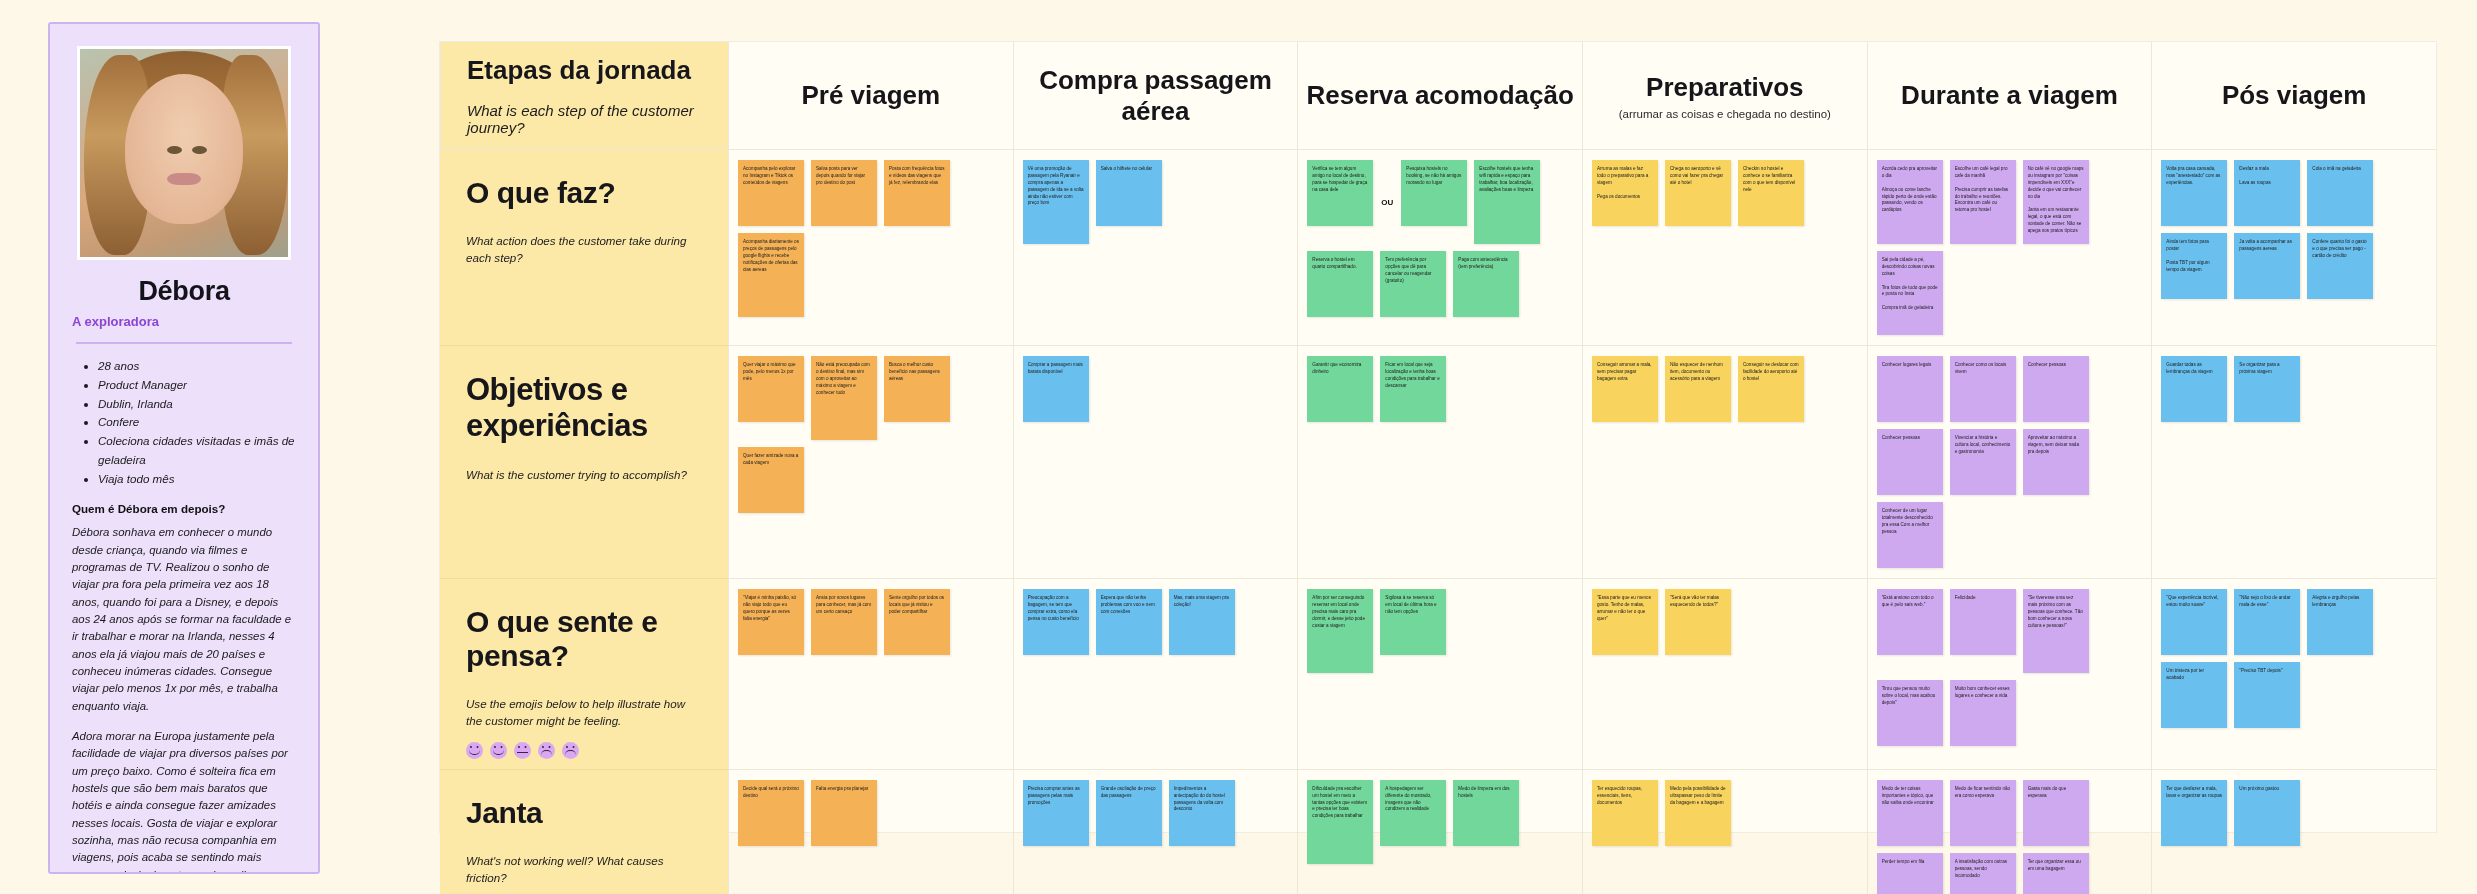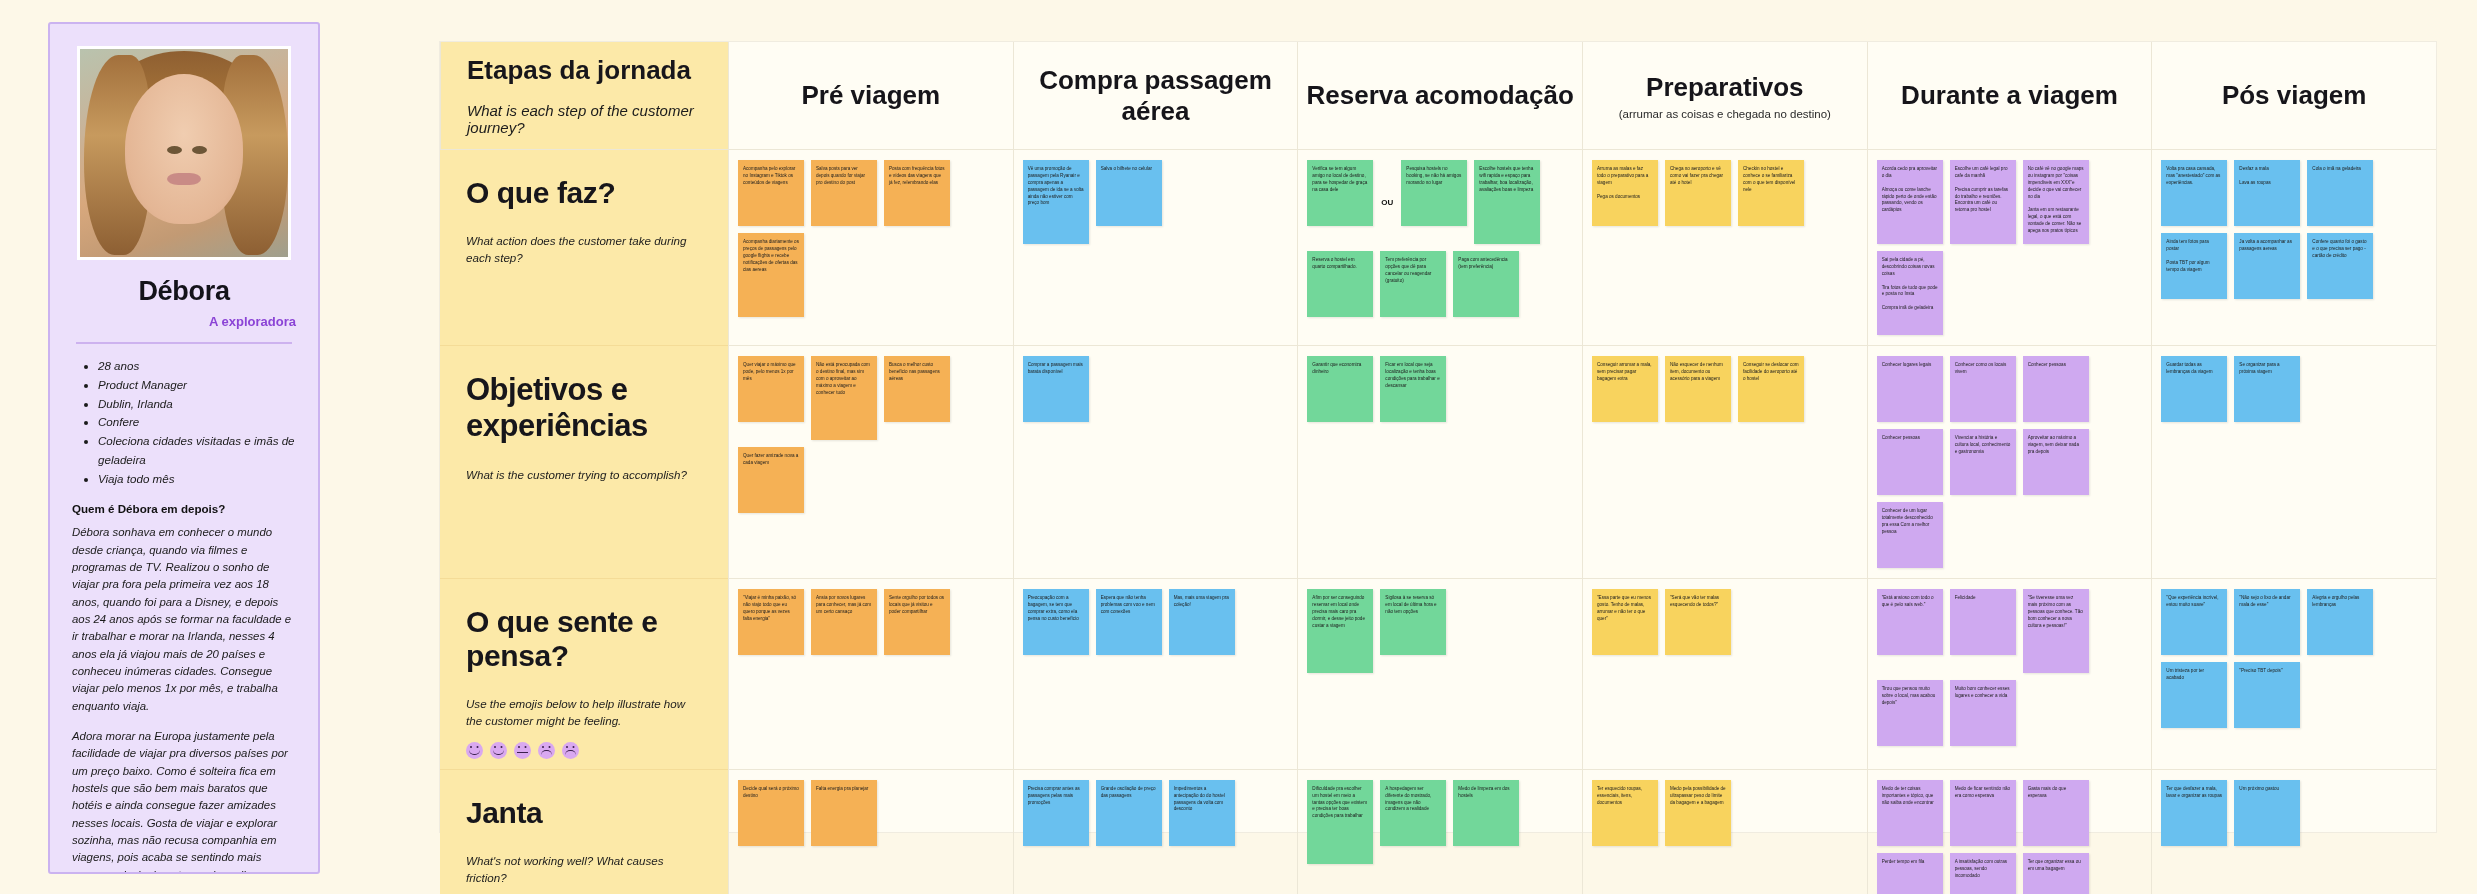--- a/index.html
+++ b/index.html
@@ -48,21 +48,21 @@
   .eye { position:absolute; width:15px; height:8px; border-radius:50%;
          background:#6d5637; top:48%; }
   .eye.l { left: 36%; } .eye.r { left: 57%; }
   .mouth { position:absolute; left:50%; top:66%; transform:translateX(-50%);
            width:34px; height:12px; border-radius:40%/60%; background:#c98b86; }
   .persona-name {
     text-align:center; font-size: 27px; font-weight: bold; color:#14131a;
     margin-top: 16px; letter-spacing:-0.3px;
   }
   .persona-role {
-    text-align:right; font-size: 13px; font-weight:bold; color:#8b44d6; margin-top: 7px;
+    text-align:left; font-size: 13px; font-weight:bold; color:#8b44d6; margin-top: 7px;
   }
   .persona-rule { height:2px; background:#cdb2ef; margin: 13px 4px 13px 4px; }
   .persona ul { margin: 0 0 0 6px; padding-left: 20px; }
   .persona li { font-size: 11.6px; font-style: italic; color:#1a1a1a; line-height: 1.62; }
   .persona h4 { font-size: 11.6px; margin: 14px 0 9px 0; color:#111; }
   .persona p {
     font-size: 11.4px; font-style: italic; line-height: 1.52; margin: 0 0 13px 0; color:#1a1a1a;
   }
 
   

